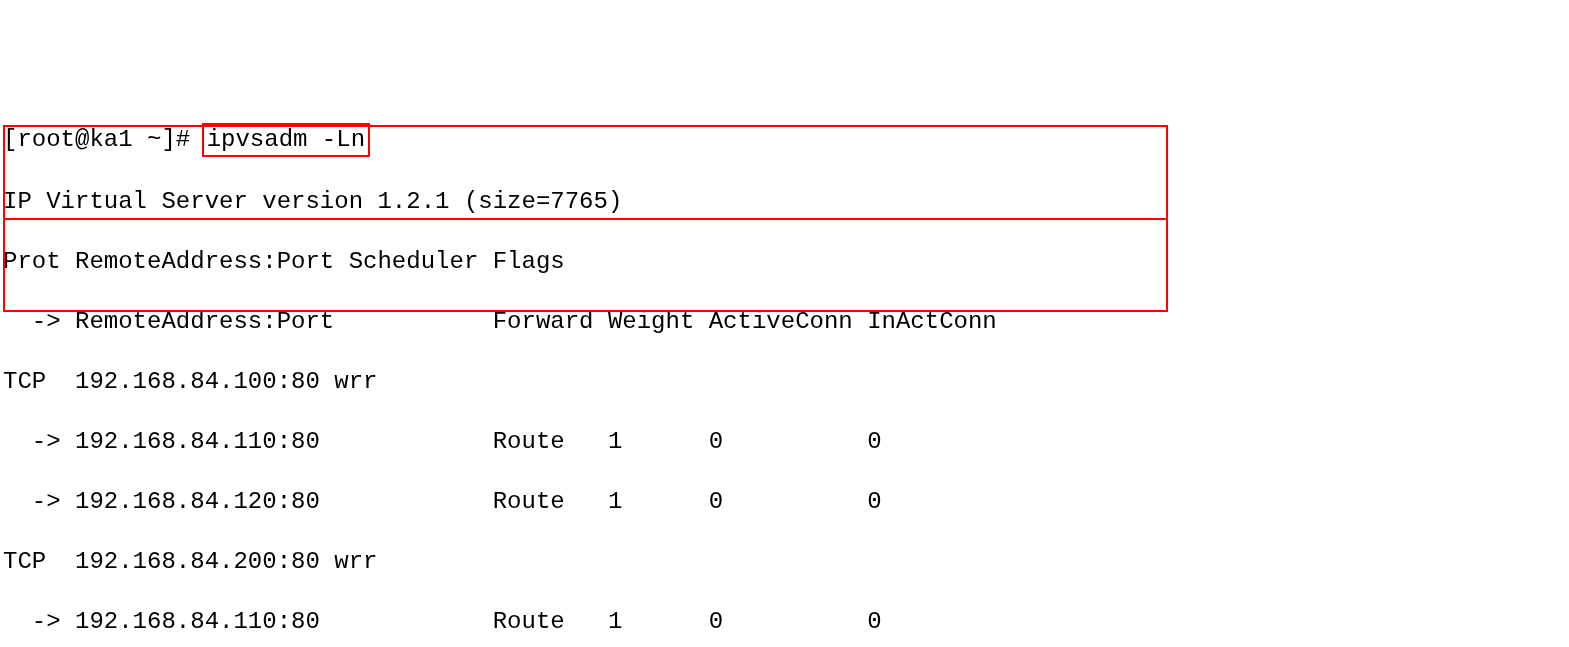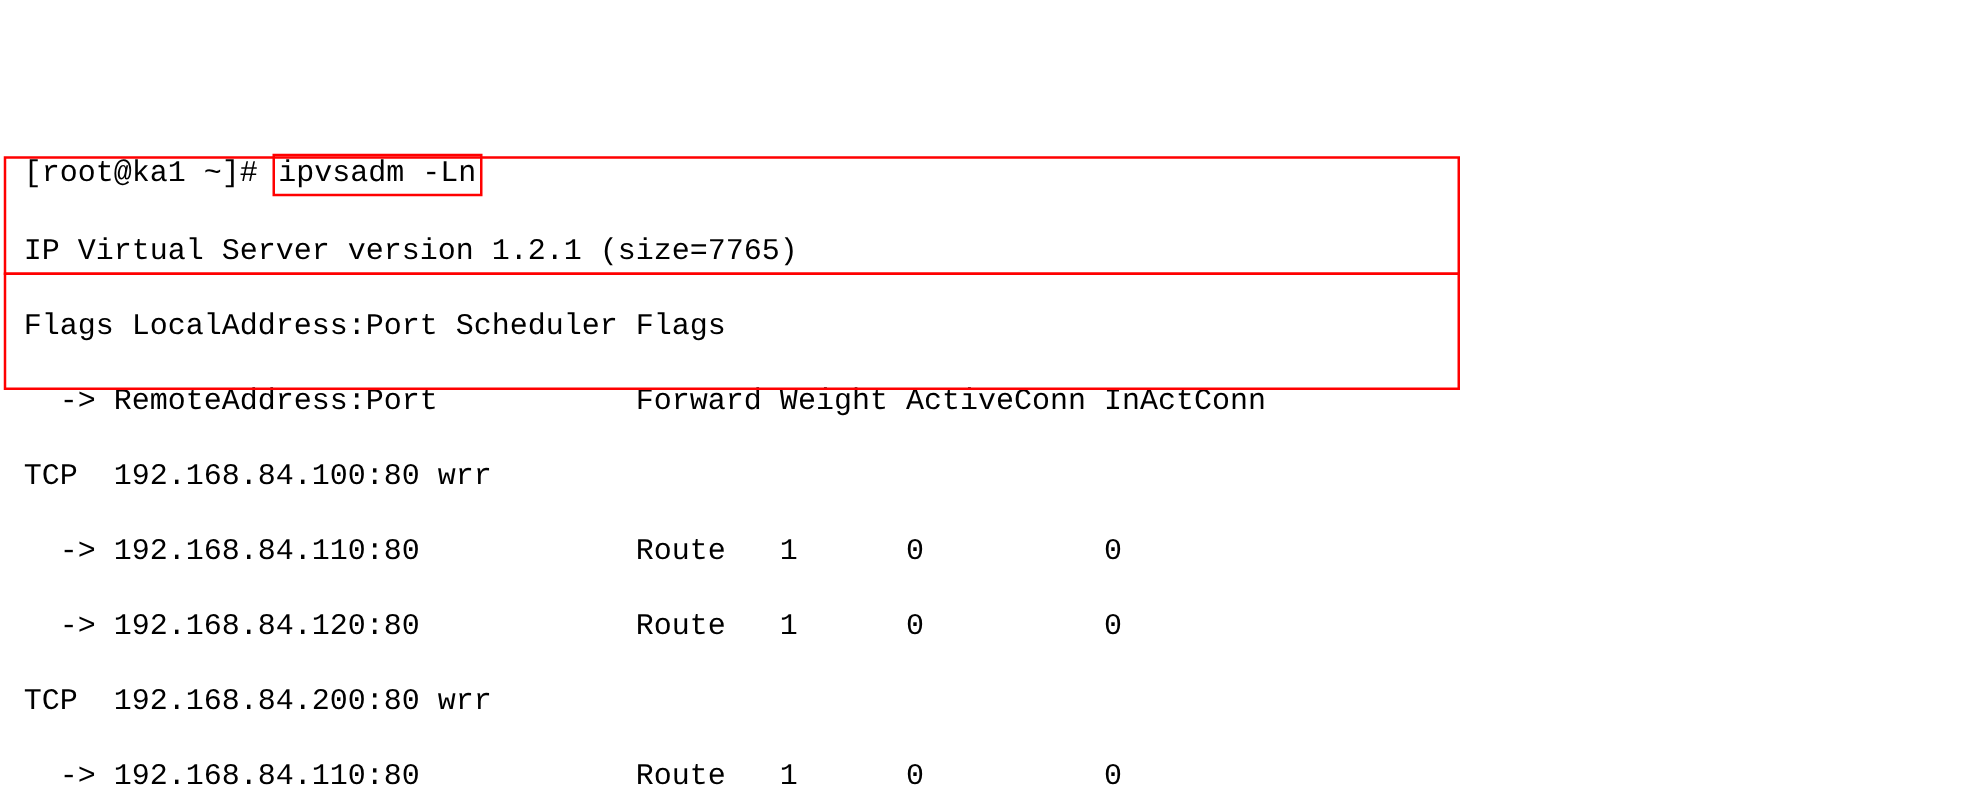--- a/index.html
+++ b/index.html
@@ -7,21 +7,20 @@
       padding: 3px;
       background: #ffffff;
       font-family: "Courier New", Courier, monospace;
       font-size: 24px;
       line-height: 1.25;
       color: #000000;
       white-space: pre;
     }
     .line {
       position: relative;
-      padding-left: 16px;
     }
     .highlight-command {
       display: inline-block;
       border: 2px solid #ff0000;
       padding: 0 3px;
       margin-left: -3px;
     }
     .box1 {
       position: absolute;
       border: 2px solid #ff0000;
@@ -41,21 +40,21 @@
       pointer-events: none;
     }
   </style>
 </head>
 <body>
 
 
 
 <div class="line"><span>[root@ka1 ~]# </span><span class="highlight-command">ipvsadm -Ln</span></div>
 <div class="line">IP Virtual Server version 1.2.1 (size=7765)</div>
-<div class="line">Flags LocalAddress:Port Scheduler Flags</div>
+<div class="line">Prot RemoteAddress:Port Scheduler Flags</div>
 <div class="line">  -&gt; RemoteAddress:Port           Forward Weight ActiveConn InActConn</div>
 <div class="line">TCP  192.168.84.100:80 wrr</div>
 <div class="line">  -&gt; 192.168.84.110:80            Route   1      0          0         </div>
 <div class="line">  -&gt; 192.168.84.120:80            Route   1      0          0         </div>
 <div class="line">TCP  192.168.84.200:80 wrr</div>
 <div class="line">  -&gt; 192.168.84.110:80            Route   1      0          0         </div>
 
 
 
 

